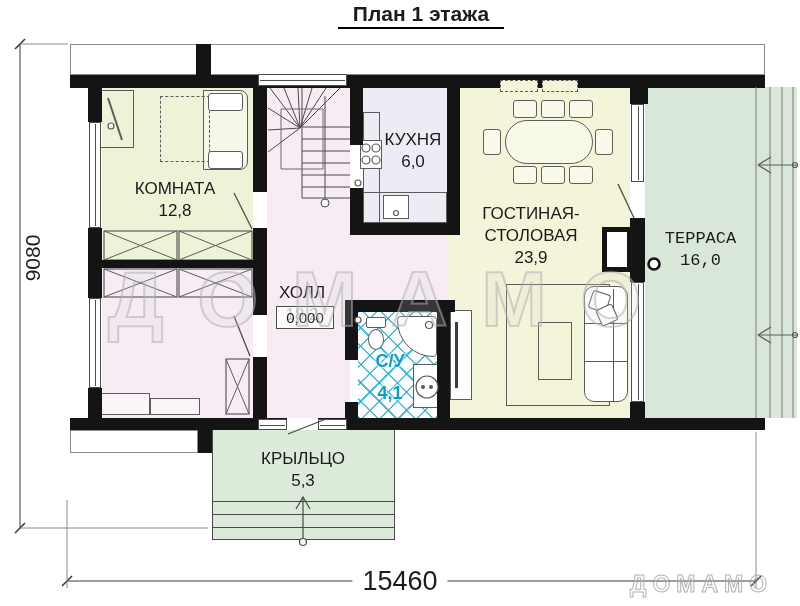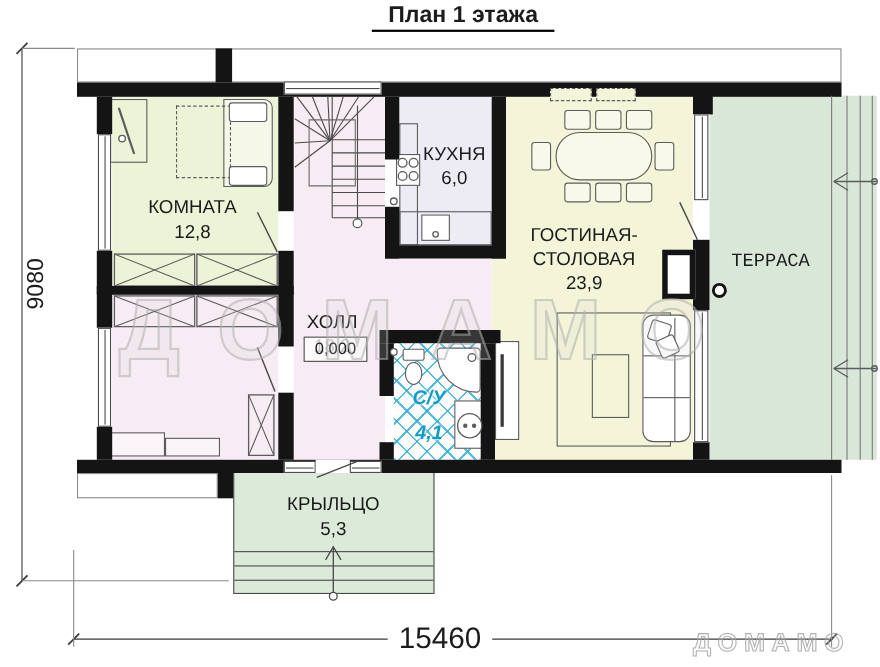--- a/index.html
+++ b/index.html
@@ -267,30 +267,31 @@
   </div>
   <div class="rlabel" style="left:262px;top:252px;width:80px;margin-top:30px;">
     <span class="rname">ХОЛЛ</span>
     <span class="rarea">18,2</span>
   </div>
   <div class="level">0,000</div>
   <div class="rlabel" style="left:373px;top:129px;width:80px;">
     <span class="rname">КУХНЯ</span>
     <span class="rarea">6,0</span>
   </div>
-  <div class="rlabel su-label" style="left:352px;top:346px;width:76px;font-style:italic;">
+  <div class="rlabel su-label" style="left:352px;top:346px;width:76px;">
     <span class="rname">С/У</span>
     <span class="rarea">4,1</span>
   </div>
   <div class="rlabel" style="left:465px;top:203px;width:132px;">
     <span class="rname">ГОСТИНАЯ-СТОЛОВАЯ</span>
     <span class="rarea">23,9</span>
   </div>
   <div class="rlabel" style="left:648px;top:228px;width:105px;font-family:Liberation Mono, monospace;">
     <span class="rname">ТЕРРАСА</span>
+    <span class="rarea">16,0</span>
   </div>
   <div class="rlabel" style="left:253px;top:448px;width:100px;">
     <span class="rname">КРЫЛЬЦО</span>
     <span class="rarea">5,3</span>
   </div>
 
   <div class="dimtext" style="left:33px;top:258px;font-size:21px;padding:0 6px;transform:translate(-50%,-50%) rotate(-90deg);">9080</div>
   <div class="dimtext" style="left:400px;top:581px;font-size:27px;padding:0 10px;transform:translate(-50%,-50%);">15460</div>
 
   <div class="wm-big">ДОМАМО</div>

